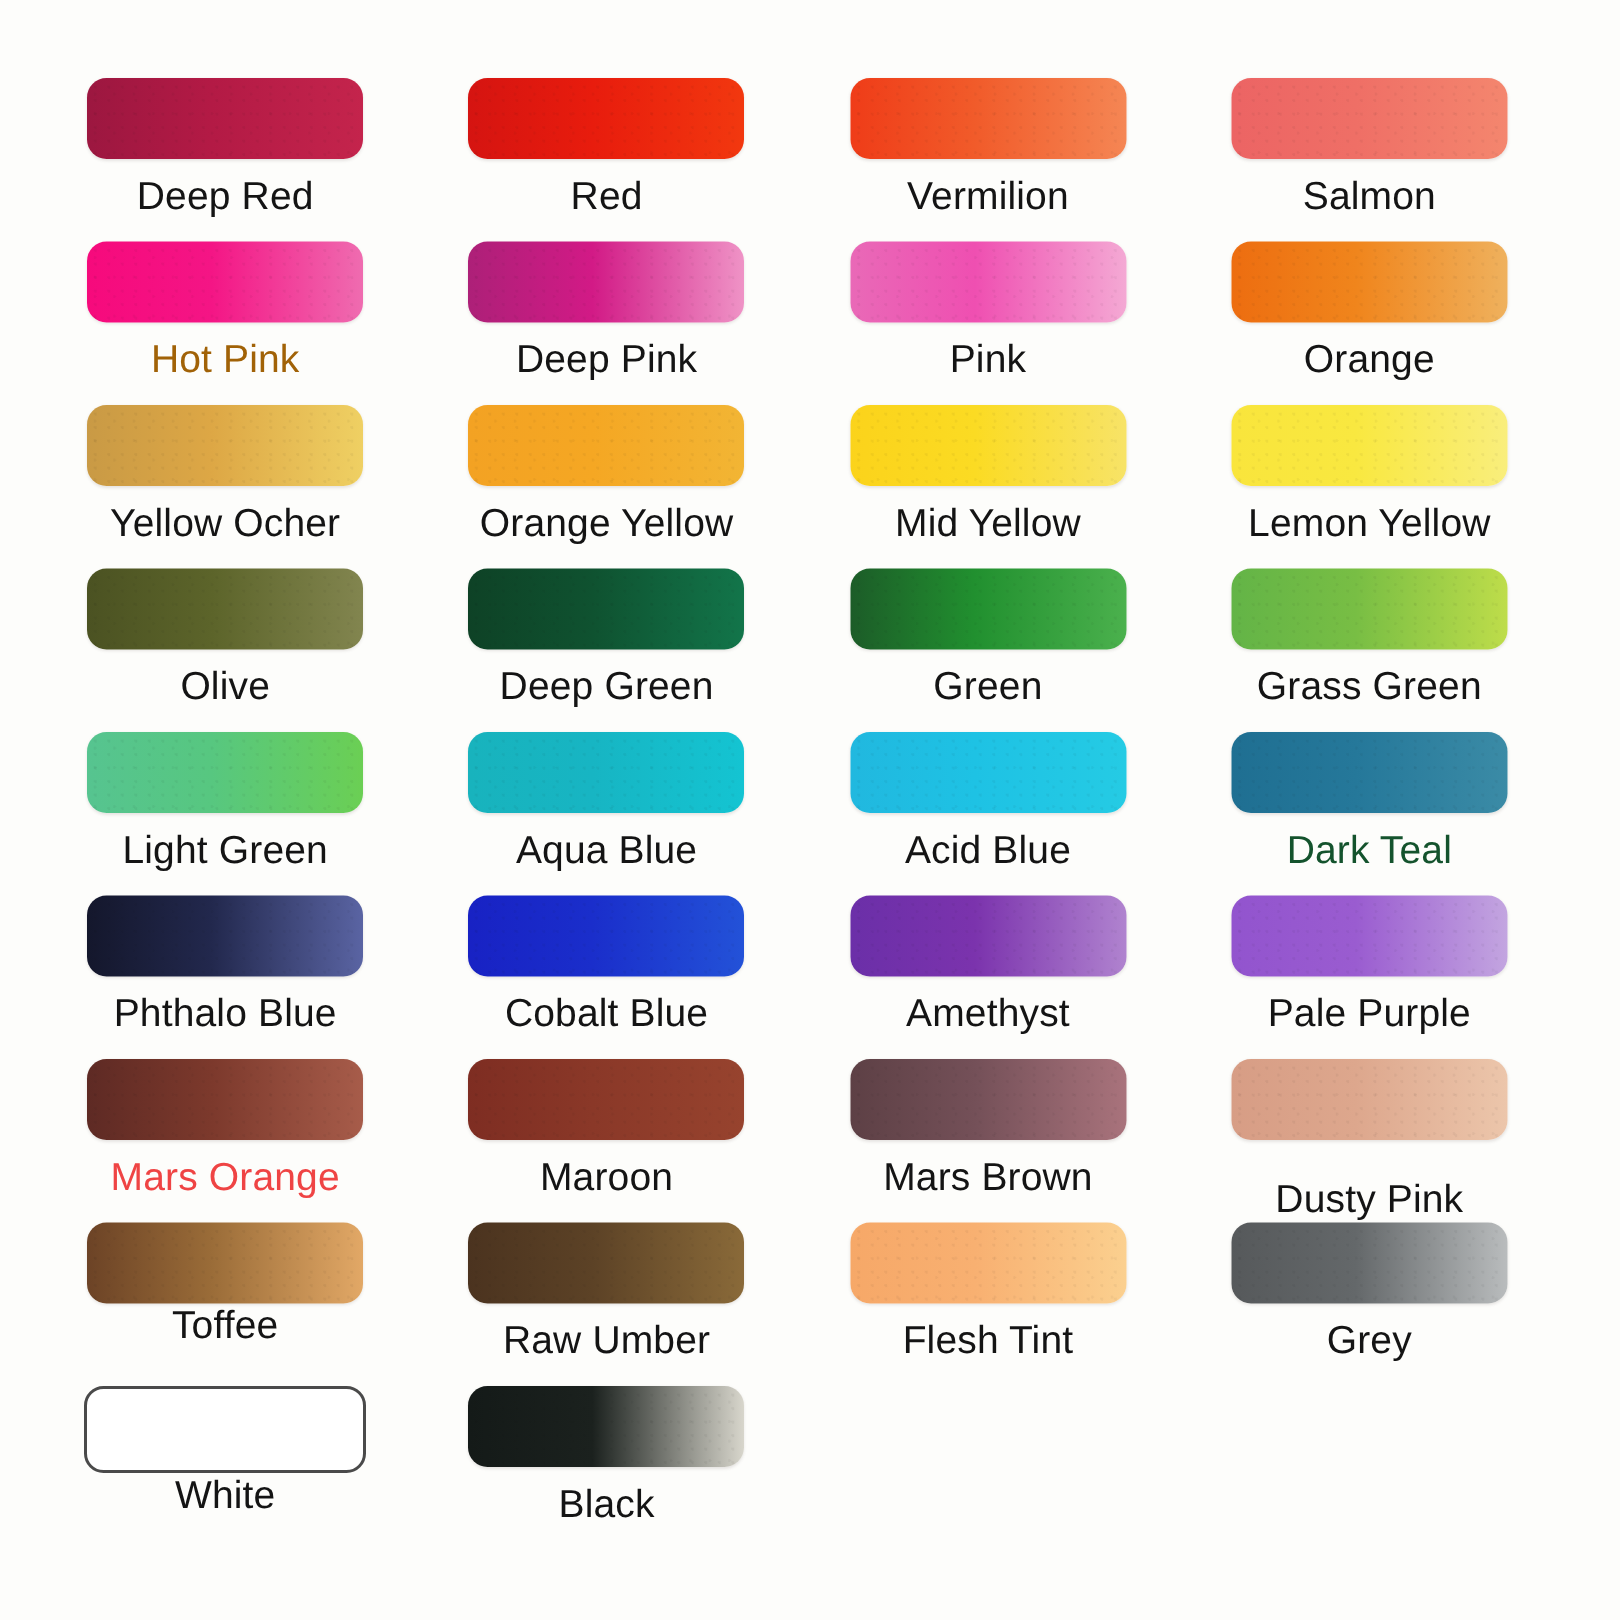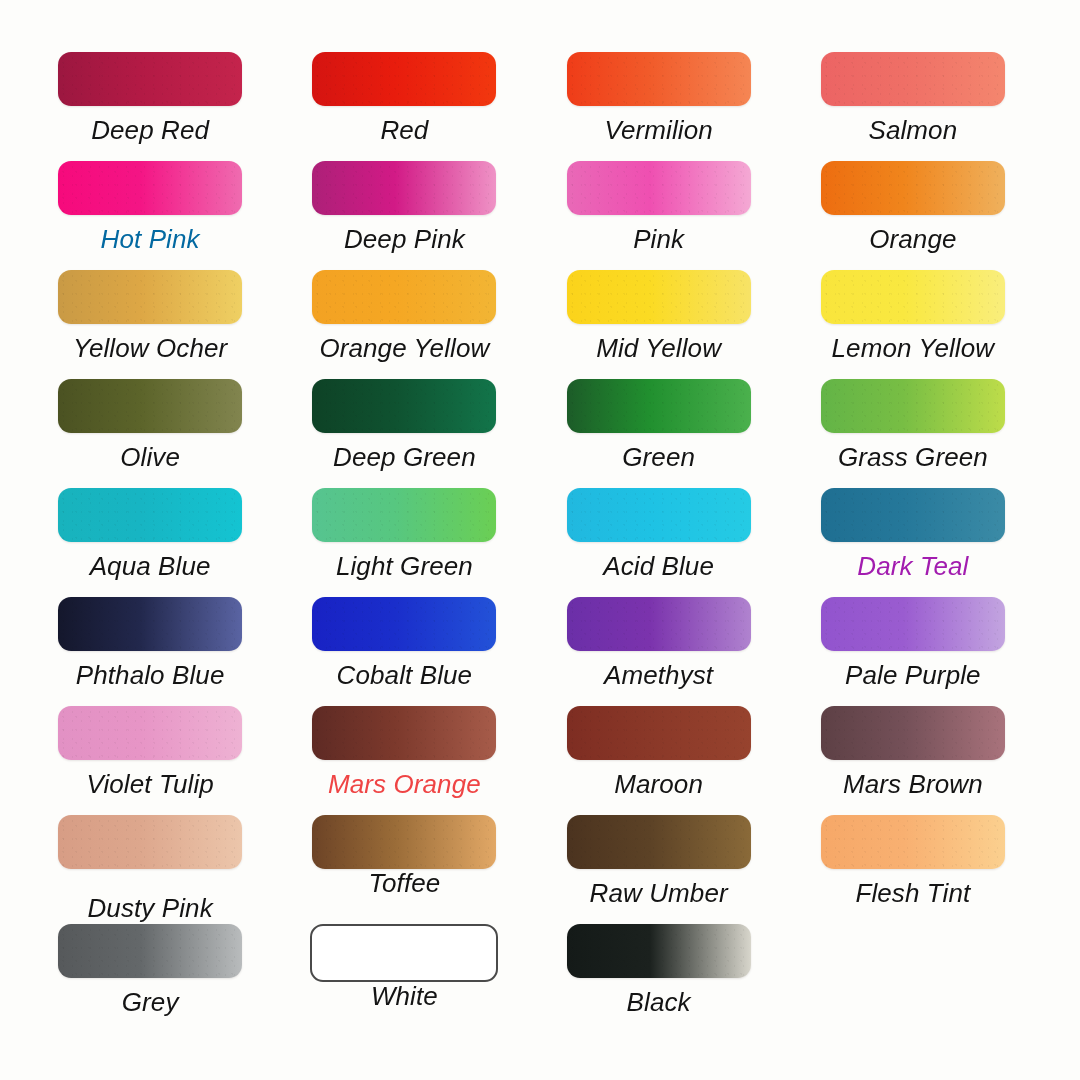--- a/index.html
+++ b/index.html
@@ -20,21 +20,20 @@
     width: 1080px;
     height: 896px;
     box-sizing: border-box;
     padding: 52px 40px 18px 23px;
     display: grid;
     grid-template-columns: repeat(4, 1fr);
     grid-auto-rows: 109px;
     column-gap: 0px;
     row-gap: 0px;
     align-content: start;
-    font-style: italic;
   }
 
   .swatch-cell {
     position: relative;
     display: flex;
     flex-direction: column;
     align-items: center;
     justify-content: flex-start;
   }
 
@@ -101,21 +100,21 @@
     <div class="swatch-cell">
       <div class="swatch-chip" style="background: linear-gradient(to right, rgb(239, 60, 24) 0%, rgb(241, 91, 42) 45%, rgb(245, 134, 84) 100%);"></div>
       <div class="swatch-label" style="color: rgb(20, 20, 20);">Vermilion</div>
     </div>
     <div class="swatch-cell">
       <div class="swatch-chip" style="background: linear-gradient(to right, rgb(236, 100, 100) 0%, rgb(239, 111, 102) 45%, rgb(244, 134, 110) 100%);"></div>
       <div class="swatch-label" style="color: rgb(20, 20, 20);">Salmon</div>
     </div>
     <div class="swatch-cell">
       <div class="swatch-chip" style="background: linear-gradient(to right, rgb(246, 10, 124) 0%, rgb(244, 21, 133) 45%, rgb(239, 108, 176) 100%);"></div>
-      <div class="swatch-label" style="color: #0369a1;">Hot Pink</div>
+      <div class="swatch-label" style="color: #a16207;">Hot Pink</div>
     </div>
     <div class="swatch-cell">
       <div class="swatch-chip" style="background: linear-gradient(to right, rgb(173, 32, 120) 0%, rgb(210, 26, 134) 45%, rgb(239, 147, 198) 100%);"></div>
       <div class="swatch-label" style="color: rgb(20, 20, 20);">Deep Pink</div>
     </div>
     <div class="swatch-cell">
       <div class="swatch-chip" style="background: linear-gradient(to right, rgb(233, 105, 183) 0%, rgb(239, 79, 177) 45%, rgb(244, 169, 212) 100%);"></div>
       <div class="swatch-label" style="color: rgb(20, 20, 20);">Pink</div>
     </div>
     <div class="swatch-cell">
@@ -148,54 +147,50 @@
     </div>
     <div class="swatch-cell">
       <div class="swatch-chip" style="background: linear-gradient(to right, rgb(28, 92, 40) 0%, rgb(33, 144, 47) 45%, rgb(75, 177, 77) 100%);"></div>
       <div class="swatch-label" style="color: rgb(20, 20, 20);">Green</div>
     </div>
     <div class="swatch-cell">
       <div class="swatch-chip" style="background: linear-gradient(to right, rgb(99, 180, 71) 0%, rgb(120, 190, 68) 45%, rgb(190, 221, 74) 100%);"></div>
       <div class="swatch-label" style="color: rgb(20, 20, 20);">Grass Green</div>
     </div>
     <div class="swatch-cell">
+      <div class="swatch-chip" style="background: linear-gradient(to right, rgb(86, 196, 144) 0%, rgb(87, 199, 128) 45%, rgb(107, 207, 84) 100%);"></div>
+      <div class="swatch-label" style="color: rgb(20, 20, 20);">Light Green</div>
+    </div>
+    <div class="swatch-cell">
       <div class="swatch-chip" style="background: linear-gradient(to right, rgb(24, 179, 189) 0%, rgb(23, 181, 195) 45%, rgb(20, 196, 210) 100%);"></div>
       <div class="swatch-label" style="color: rgb(20, 20, 20);">Aqua Blue</div>
     </div>
     <div class="swatch-cell">
-      <div class="swatch-chip" style="background: linear-gradient(to right, rgb(86, 196, 144) 0%, rgb(87, 199, 128) 45%, rgb(107, 207, 84) 100%);"></div>
-      <div class="swatch-label" style="color: rgb(20, 20, 20);">Light Green</div>
-    </div>
-    <div class="swatch-cell">
       <div class="swatch-chip" style="background: linear-gradient(to right, rgb(33, 184, 223) 0%, rgb(30, 194, 228) 45%, rgb(37, 203, 228) 100%);"></div>
       <div class="swatch-label" style="color: rgb(20, 20, 20);">Acid Blue</div>
     </div>
     <div class="swatch-cell">
       <div class="swatch-chip" style="background: linear-gradient(to right, rgb(31, 111, 146) 0%, rgb(37, 120, 154) 45%, rgb(59, 139, 166) 100%);"></div>
-      <div class="swatch-label" style="color: #a21caf;">Dark Teal</div>
+      <div class="swatch-label" style="color: #14532d;">Dark Teal</div>
     </div>
     <div class="swatch-cell">
       <div class="swatch-chip" style="background: linear-gradient(to right, rgb(20, 23, 44) 0%, rgb(34, 40, 77) 45%, rgb(90, 100, 163) 100%);"></div>
       <div class="swatch-label" style="color: rgb(20, 20, 20);">Phthalo Blue</div>
     </div>
     <div class="swatch-cell">
       <div class="swatch-chip" style="background: linear-gradient(to right, rgb(24, 34, 196) 0%, rgb(26, 46, 203) 45%, rgb(35, 82, 216) 100%);"></div>
       <div class="swatch-label" style="color: rgb(20, 20, 20);">Cobalt Blue</div>
     </div>
     <div class="swatch-cell">
       <div class="swatch-chip" style="background: linear-gradient(to right, rgb(107, 47, 168) 0%, rgb(123, 51, 173) 45%, rgb(176, 131, 207) 100%);"></div>
       <div class="swatch-label" style="color: rgb(20, 20, 20);">Amethyst</div>
     </div>
     <div class="swatch-cell">
       <div class="swatch-chip" style="background: linear-gradient(to right, rgb(146, 84, 206) 0%, rgb(154, 92, 208) 45%, rgb(195, 165, 224) 100%);"></div>
       <div class="swatch-label" style="color: rgb(20, 20, 20);">Pale Purple</div>
-    </div>
-    <div class="swatch-cell">
-      <div class="swatch-chip" style="background: linear-gradient(to right, rgb(226, 145, 196) 0%, rgb(231, 149, 198) 45%, rgb(238, 178, 211) 100%);"></div>
-      <div class="swatch-label" style="color: rgb(20, 20, 20);">Violet Tulip</div>
     </div>
     <div class="swatch-cell">
       <div class="swatch-chip" style="background: linear-gradient(to right, rgb(94, 42, 36) 0%, rgb(124, 57, 44) 45%, rgb(167, 92, 74) 100%);"></div>
       <div class="swatch-label" style="color: #ef4444;">Mars Orange</div>
     </div>
     <div class="swatch-cell">
       <div class="swatch-chip" style="background: linear-gradient(to right, rgb(126, 45, 34) 0%, rgb(138, 56, 40) 45%, rgb(151, 67, 46) 100%);"></div>
       <div class="swatch-label" style="color: rgb(20, 20, 20);">Maroon</div>
     </div>
     <div class="swatch-cell">

